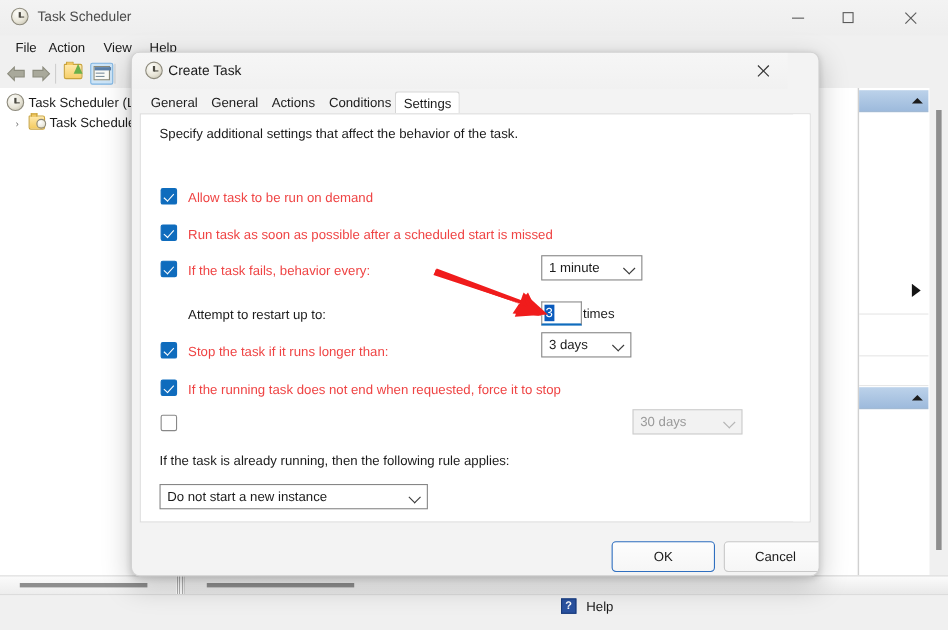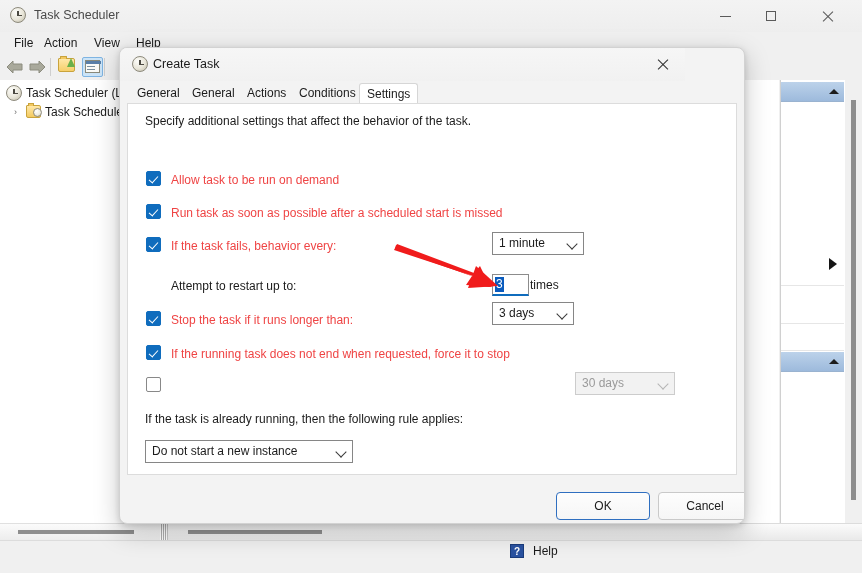--- a/index.html
+++ b/index.html
@@ -390,20 +390,21 @@
     border-radius: 8px;
     box-shadow: 0 8px 26px rgba(0,0,0,0.22), 0 2px 6px rgba(0,0,0,0.14);
     box-sizing: border-box;
     overflow: hidden;
   }
   .dlg-title {
     position: absolute;
     left: 0; top: 0;
     width: 565px; height: 33px;
     background: linear-gradient(to bottom, #f6f6f6 0%, #f1f1f1 100%);
+    padding-left: 31px;
   }
   .dlg-icon { position: absolute; left: 12px; top: 8px; }
   .dlg-title-text {
     position: absolute;
     left: 33px; top: 9px;
     font-size: 12.5px;
     color: #1b1b1b;
   }
   .dlg-close {
     position: absolute;
@@ -721,21 +722,21 @@
       <div class="cb on" style="top:241px"></div>
       <div class="rl" style="top:243px">If the running task does not end when requested, force it to stop</div>
 
       <div class="cb off" style="top:273px"></div>
       <div class="combo disabled" style="left:447px; top:268px; width:100px;">
         <span class="ctext">30 days</span>
         <span class="chev"></span>
       </div>
 
       <div class="plain-label" style="left:17px; top:308px">If the task is already running, then the following rule applies:</div>
-      <div class="combo" style="left:17px; top:336px; width:208px;">
+      <div class="combo" style="left:17px; top:336px; width:244px;">
         <span class="ctext">Do not start a new instance</span>
         <span class="chev"></span>
       </div>
     </div>
 
     <div class="btn default" style="left:436px; top:444px;">OK</div>
     <div class="btn" style="left:538px; top:444px;">Cancel</div>
   </div>
 
   <svg class="arrow-svg" viewBox="0 0 130 60">

